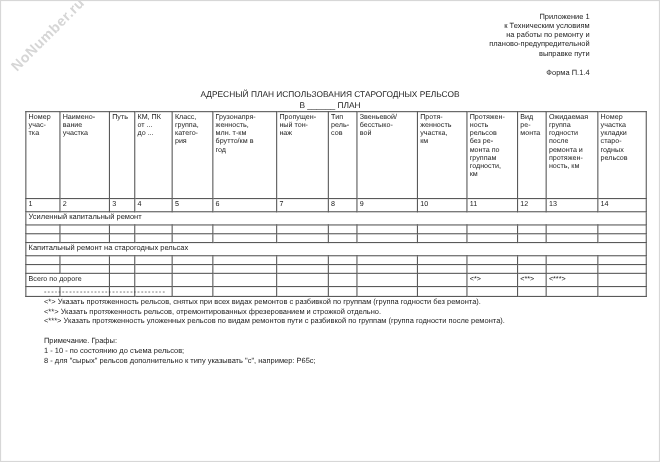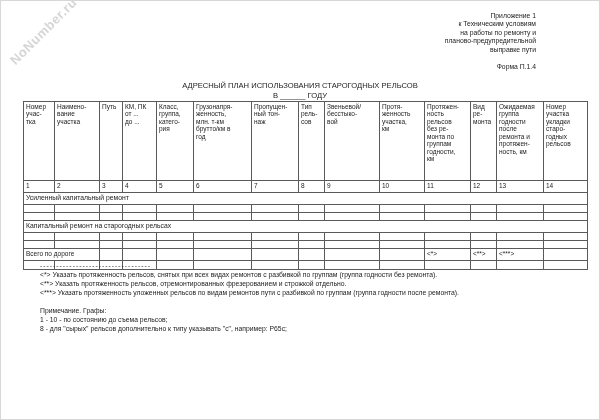--- a/index.html
+++ b/index.html
@@ -61,21 +61,21 @@
     <div class="line">Приложение 1</div>
     <div class="line">к Техническим условиям</div>
     <div class="line">на работы по ремонту и</div>
     <div class="line">планово-предупредительной</div>
     <div class="line">выправке пути</div>
     <div class="line form-label">Форма П.1.4</div>
   </div>
 
   <div class="title-block">
     <div>АДРЕСНЫЙ ПЛАН ИСПОЛЬЗОВАНИЯ СТАРОГОДНЫХ РЕЛЬСОВ</div>
-    <div>В ______ ГОДУ</div>
+    <div>В ______ ПЛАН</div>
   </div>
 
   <table class="doc-table">
     <colgroup>
       <col style="width:31px">
         <col style="width:45px">
         <col style="width:23px">
         <col style="width:34px">
       <col style="width:37px">
         <col style="width:58px">

